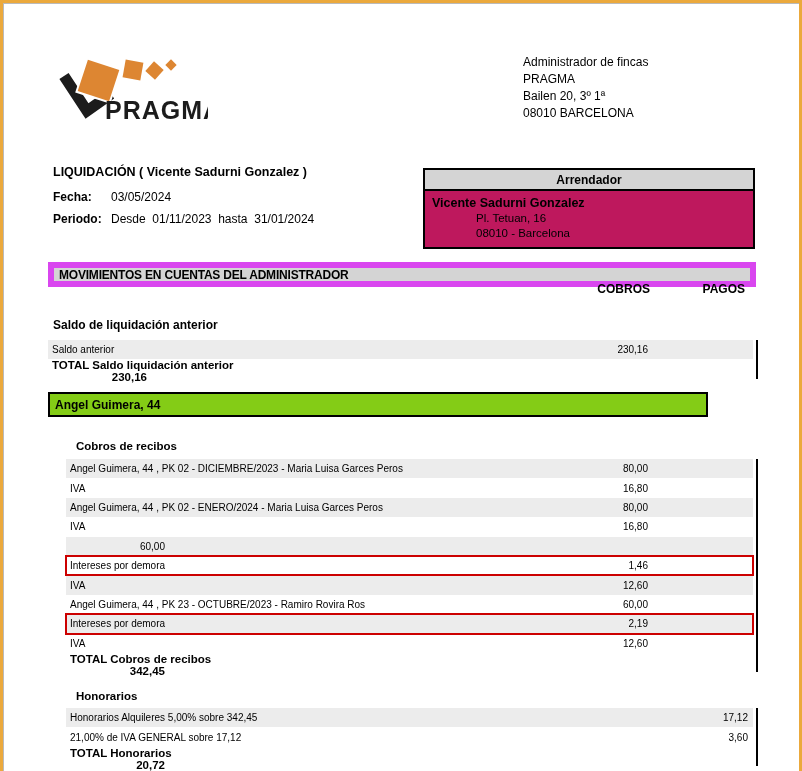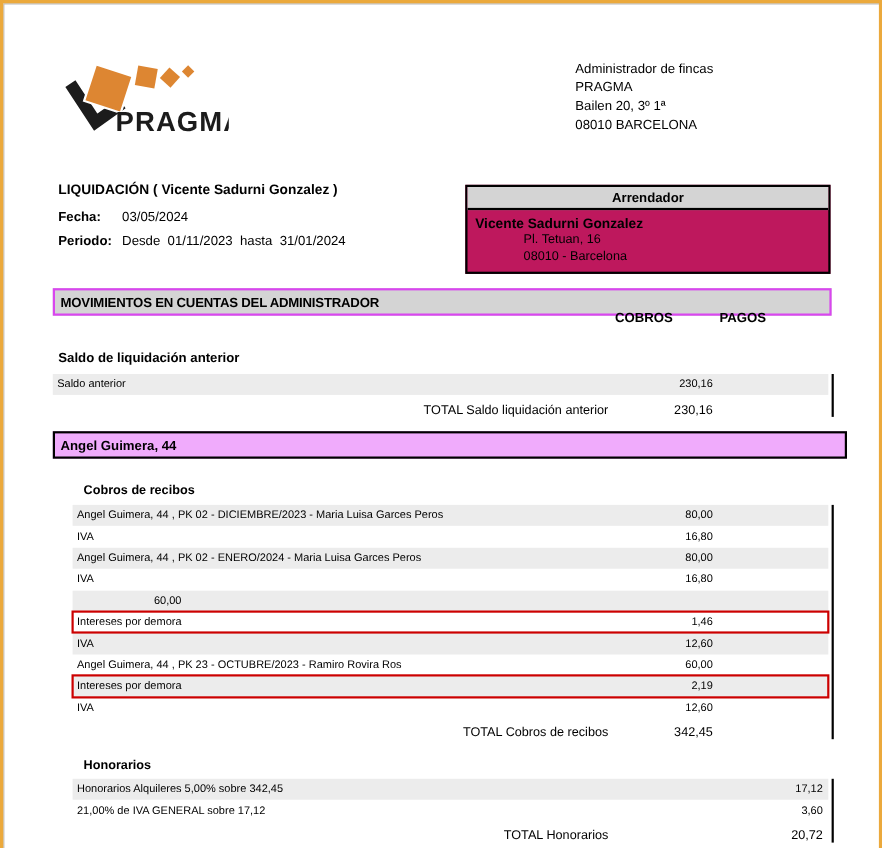--- a/index.html
+++ b/index.html
@@ -31,44 +31,44 @@
     background:var(--header_gray,#D4D4D4); border-bottom:2px solid #000;
     text-align:center; font-weight:bold; font-size:12px; height:21px; line-height:21px;
   }
   .arrbox .arrbody { padding:4px 7px 6px 7px; }
   .arrbox .arrname { font-weight:bold; font-size:12.5px; line-height:16px; }
   .arrbox .arraddr { font-size:11.5px; line-height:15px;padding-left:44px; }
 
   
   .movbar {
     left:45px; top:259px; width:708px; height:25px;
-    background:var(--header_gray,#D4D4D4); border:2px solid #d946ef;
+    background:var(--header_gray,#D4D4D4); border:6px solid #d946ef;
     display:flex; align-items:center; padding:0 5px; font-weight:bold; font-size:12px;
   }
   .movbar .mtitle { flex:1; letter-spacing:-0.2px; }
-  .movbar .mcol { width:95px; text-align:left;margin-top:28px; }
+  .movbar .mcol { width:95px; text-align:right;margin-top:28px; }
 
   
   .sechead { font-weight:bold; font-size:12px; }
   .sechead.sub { font-size:11.5px; }
 
   
   .tbl { border-right:2px solid #000; padding-right:3px; }
   .row { height:19.4px; display:flex; align-items:center; padding-left:4px; font-size:10px; }
   .row.shade { background:var(--row_shade,#ECECEC); }
   .row.hl { outline:2px solid var(--highlight_red,#CC0000); outline-offset:-1px; }
   .row .lbl { flex:1; white-space:nowrap; overflow:hidden; }
   .cell-c { flex:0 0 auto; width:95px; padding-right:5px; text-align:right; box-sizing:content-box; }
   .cell-p { flex:0 0 auto; width:95px; padding-right:5px; text-align:right; box-sizing:content-box; }
-  .trow { height:19.4px; display:flex; align-items:flex-end; padding-left:4px; font-weight:normal; font-size:11.5px; }
+  .trow { height:19.4px; display:flex; align-items:flex-start; padding-left:4px; font-weight:bold; font-size:11.5px;flex-direction:column; }
   .trow .tlabel { flex:1; text-align:right; white-space:nowrap; }
 
   .propbox {
-    left:45px; top:389px; width:722px; height:25px; border:2px solid #000;
-    display:flex; align-items:center; padding-left:5px; font-weight:bold; font-size:12px; background:#f0abfc;
+    left:45px; top:389px; width:660px; height:25px; border:2px solid #000;
+    display:flex; align-items:center; padding-left:5px; font-weight:bold; font-size:12px; background:#84cc16;
   }
 </style>
 </head>
 <body>
 
 <div class="page">
 
   <svg class="abs" style="left:53px; top:45px;" width="152" height="78" viewBox="0 0 152 78">
     <path d="M8,28 L31,63 L55,46" fill="none" stroke="var(--logo_dark,#1C1C1C)" stroke-width="11" stroke-linejoin="miter" stroke-linecap="butt"></path>
     <rect x="25" y="15" width="35" height="35" transform="rotate(18 42.5 32.5)" style="fill:var(--logo_orange,#DD8632)" stroke="#fff" stroke-width="2"></rect>

